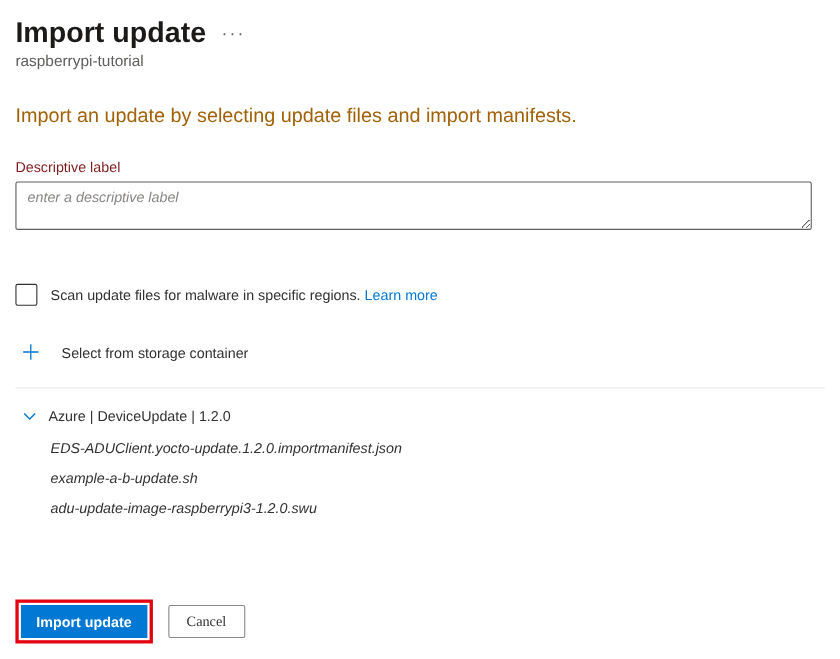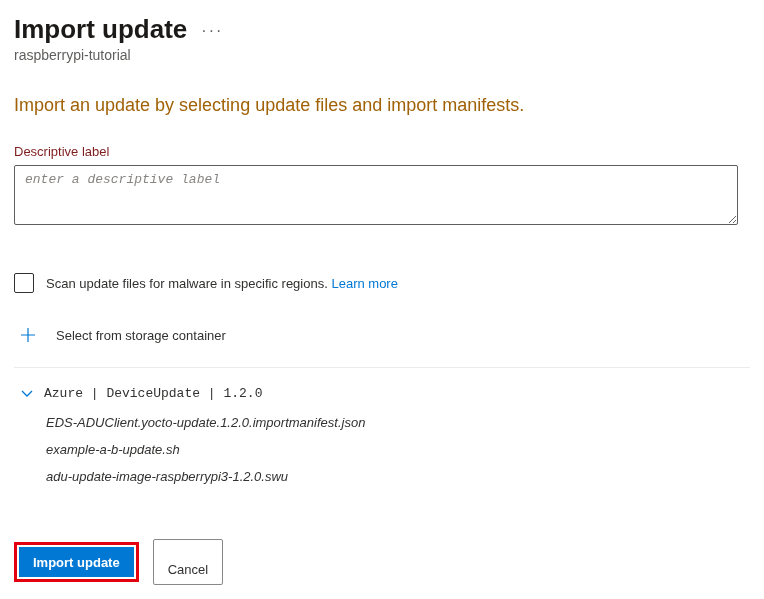--- a/index.html
+++ b/index.html
@@ -40,25 +40,25 @@
       color: #a16207;
       margin-bottom: 28px;
     }
     .field-label {
       font-size: 13px;
       color: #7f1d1d;
       margin-bottom: 6px;
     }
     .text-area {
       width: 724px;
-      height: 60px;
+      height: 44px;
       border: 1px solid #605e5c;
       border-radius: 2px;
       padding: 6px 10px;
-      font-family: Liberation Mono, monospace;
+      font-family: Liberation Sans, sans-serif;
       font-size: 13px;
       font-style: italic;
       color: #605e5c;
       resize: both;
       overflow: auto;
       margin-bottom: 22px;
     }
     .text-area::placeholder { color: #878583; font-style: italic; }
     .checkbox-row {
       display: flex;
@@ -104,21 +104,20 @@
       display: flex;
       align-items: center;
       gap: 10px;
       cursor: pointer;
       margin-bottom: 14px;
     }
     .chevron-icon svg { display: block; }
     .group-title {
       font-size: 13px;
       color: #323130;
-      font-family: Liberation Mono, monospace;
     }
     .file-item {
       font-size: 13px;
       color: #323130;
       margin-left: 26px;
       margin-bottom: 12px;
       font-style: italic;
     }
     .footer {
       position: absolute;
@@ -142,25 +141,25 @@
       cursor: pointer;
       min-width: 110px;
       height: 30px;
       font-family: inherit;
     }
     .btn-secondary {
       background: #ffffff;
       color: #323130;
       border: 1px solid #8a8886;
       font-size: 13px;
-      padding: 22px 14px;
+      padding: 6px 14px;
       cursor: pointer;
       min-width: 70px;
       height: 30px;
-      font-family: Liberation Sans, sans-serif;
+      font-family: Liberation Serif, serif;
       border-radius: 2px;
     }
   </style>
 </head>
 <body>
 
 
 
 <div class="header">
   <h1>Import update</h1>

